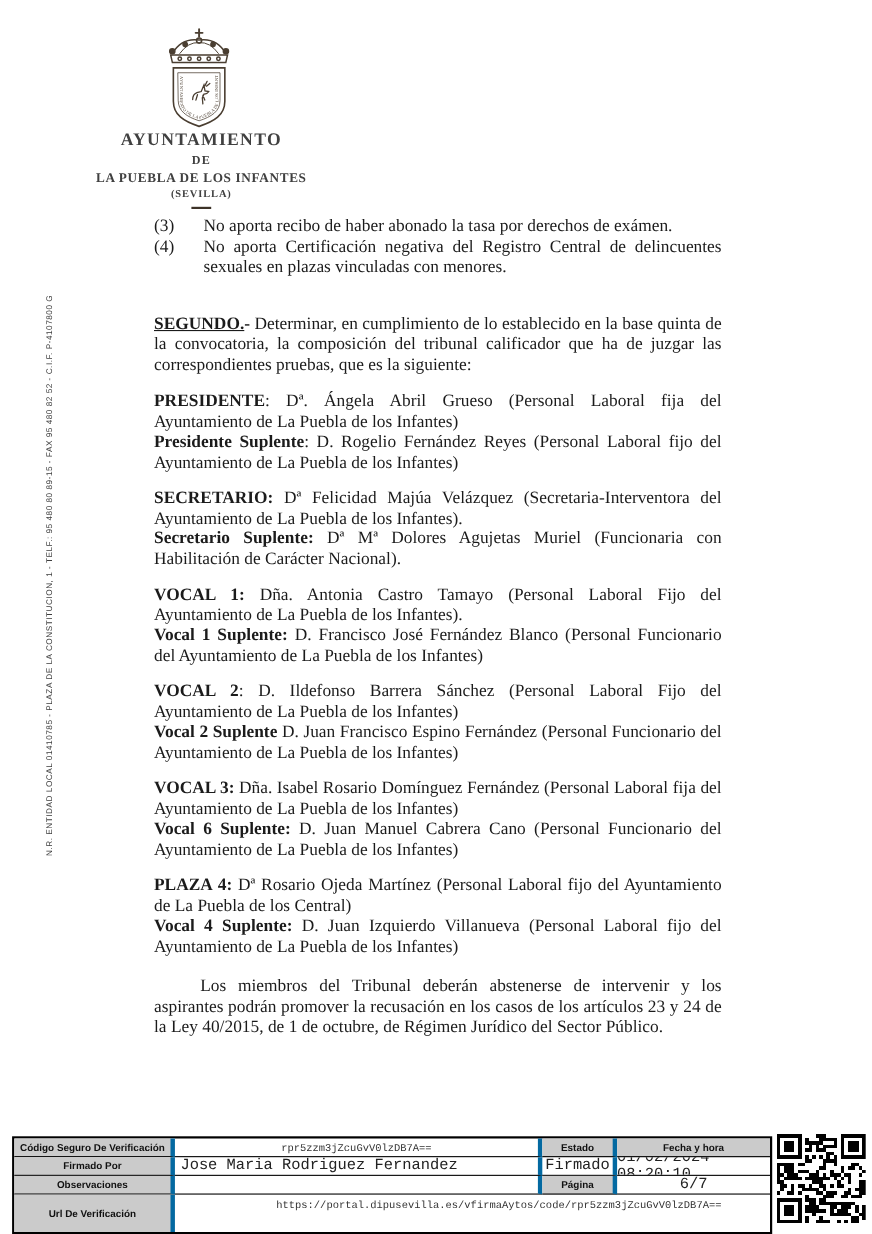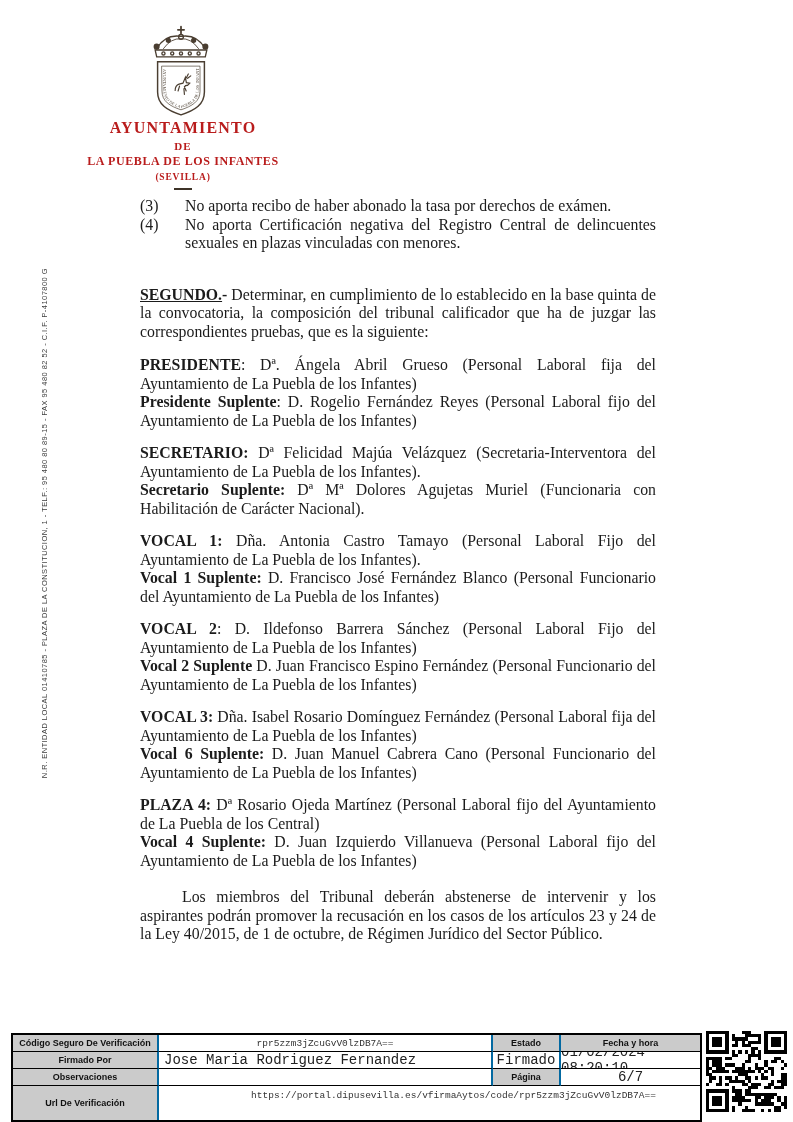--- a/index.html
+++ b/index.html
@@ -10,21 +10,21 @@
   }
   
   .vertical-note{
     position:absolute;left:40px;top:268px;
     writing-mode:vertical-rl;transform:rotate(180deg);
     font-family:"Liberation Sans",sans-serif;font-size:7.5px;color:#3d3d3d;
     letter-spacing:0.45px;white-space:nowrap;
   }
   
   .crest{position:absolute;left:142px;top:24px;width:78px;height:94px;}
-  .org{position:absolute;left:58px;top:119px;width:250px;text-align:center;color:#b91c1c;}
+  .org{position:absolute;left:58px;top:119px;width:250px;text-align:center;color:#404040;}
   .org-line1{font-size:16px;font-weight:bold;letter-spacing:1.2px;}
   .org-line2{font-size:11px;font-weight:bold;letter-spacing:1px;margin-top:3px;text-align:center;}
   .org-line3{font-size:12px;font-weight:bold;letter-spacing:0.6px;margin-top:2px;white-space:nowrap;}
   .org-line4{font-size:9.5px;font-weight:bold;letter-spacing:0.8px;margin-top:3px;}
   .org-dash{width:18px;height:2px;background:#3d3328;margin:6px auto 0 auto;}
   
   .doc-body{
     position:absolute;left:140px;top:197px;width:516px;
     font-size:15.8px;line-height:18.5px;text-align:justify;color:#1b1b1b;
   }
@@ -38,21 +38,21 @@
   .block-first{margin-top:15px;}
   .closing{margin-top:18px;text-indent:42px;}
   
   .footer-table{
     position:absolute;left:11px;top:1033px;width:687px;
     border:2px solid #000;background:#fff;
     display:grid;grid-template-columns:146px 334px 68px 1fr;
     grid-template-rows:17px 17px 17px 34px;
     font-family:"Liberation Sans",sans-serif;
   }
-  .cell{border-right:2px solid #0369a1;border-bottom:1px solid #000;
+  .cell{border-right:4px solid #0369a1;border-bottom:1px solid #000;
     display:flex;align-items:center;justify-content:center;overflow:hidden;}
   .cell.last-col{border-right:none;}
   .cell.last-row{border-bottom:none;}
   .cell.hdr{background:#cbcbcb;font-weight:bold;font-size:9px;color:#111;}
   .cell.val{font-size:14px;color:#222;font-family:Liberation Mono, monospace;}
   .cell.mono{font-family:"Liberation Mono","DejaVu Sans Mono",monospace;font-size:9.5px;color:#333;}
   .cell.left{justify-content:flex-start;padding-left:5px;}
   .cell.span-url{grid-column:2 / 5;align-items:flex-start;padding-top:4px;margin-left:48px;}
   .qr{position:absolute;left:706px;top:1031px;width:81px;height:81px;}
 </style>

